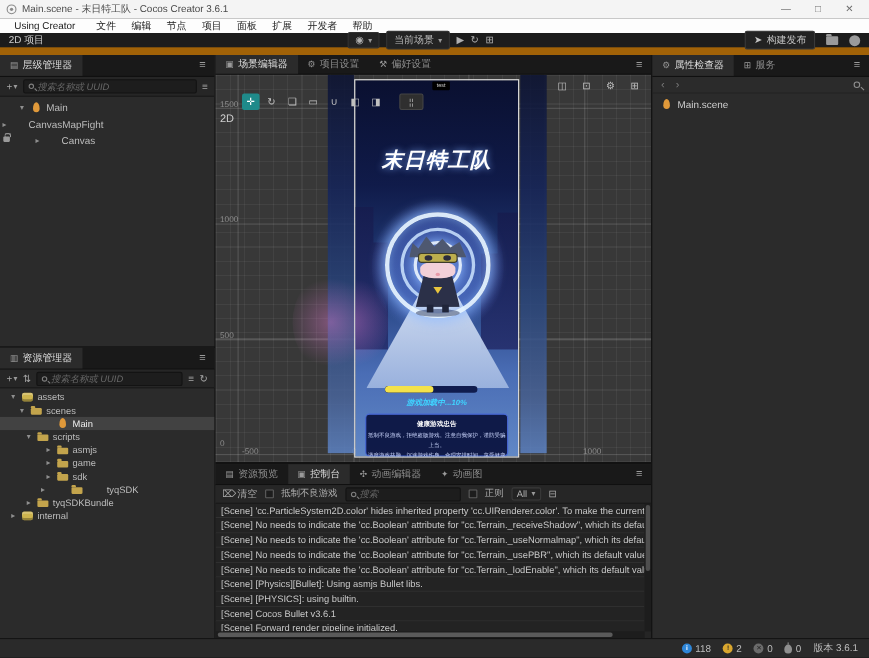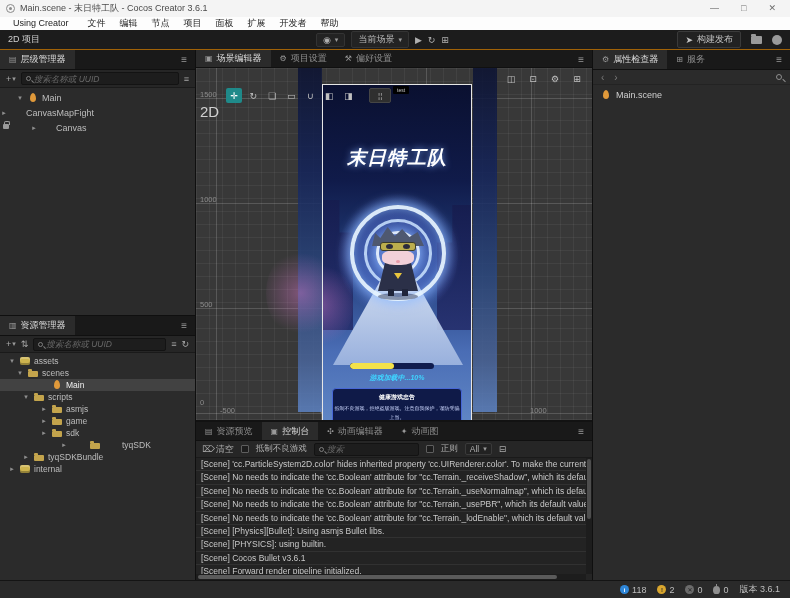--- a/index.html
+++ b/index.html
@@ -17,21 +17,21 @@
   .win-btn { font-size:9px; color:#6e6e6e; line-height:17px; }
 
   
   .menubar { position:absolute; top:17px; left:0; right:0; height:13px; background:#fdfdfd;
     display:flex; align-items:center; padding-left:6px; }
   .menu-item { font-size:9px; color:#1c1c1c; padding:0 7px; line-height:13px; }
   .menu-item:first-child { padding-right:12px; }
 
   
   .toolbar { position:absolute; top:30px; left:0; right:0; height:20px; background:#1c1c1c;
-    border-bottom:1px solid #a16207; display:flex; align-items:center; font-size:9px; color:#cfcfcf; }
+    border-bottom:7px solid #a16207; display:flex; align-items:center; font-size:9px; color:#cfcfcf; }
   .tb-mode { padding-left:8px; }
   .tb-center { position:absolute; left:316px; display:flex; align-items:center; gap:6px; }
   .tb-box { display:flex; align-items:center; gap:4px; padding:1px 6px; border:1px solid #333;
     border-radius:2px; background:#232323; color:#b9b9b9; }
   .tb-glyph { color:#b0b0b0; font-size:9px; }
   .caret { font-size:7px; color:#9a9a9a; }
   .tb-right { margin-left:auto; display:flex; align-items:center; gap:10px; padding-right:8px; }
   .build-btn { display:flex; align-items:center; gap:4px; border:1px solid #3a3a3a; border-radius:2px;
     padding:1px 7px; color:#c4c4c4; background:#222; }
   .mini-folder{ width:11px;height:8px;background:#9a9a9a;border-radius:1px;position:relative;}
@@ -92,30 +92,30 @@
       repeating-linear-gradient(to bottom, rgba(255,255,255,.16) 0 1px, transparent 1px 105px),
       repeating-linear-gradient(to right, rgba(255,255,255,.05) 0 1px, transparent 1px 13px),
       repeating-linear-gradient(to bottom, rgba(255,255,255,.05) 0 1px, transparent 1px 13px);
     background-position: 20px 0, 0 30px, 0 0, 0 0; }
   .ruler-label { position:absolute; font-size:7.5px; color:#8c8c8c; }
 
   .gizmo-bar { position:absolute; top:3px; left:4px; display:flex; align-items:center; gap:3px; }
   .gizmo-btn { width:16px; height:15px; display:flex; align-items:center; justify-content:center;
     color:#c0c0c0; font-size:9px; border-radius:2px; }
   .gizmo-btn.active { background:#1f8a8a; color:#fff; }
-  .gizmo-2d { color:#d0d0d0; font-size:15px; margin-right:4px;margin-top:32px; }
+  .gizmo-2d { color:#d0d0d0; font-size:10px; margin-right:4px;margin-top:32px; }
   .snap-box { margin-left:10px; width:22px; height:15px; background:#2f2f2f; border:1px solid #454545;
     border-radius:2px; color:#b5b5b5; font-size:8px; display:flex; align-items:center; justify-content:center;}
   .view-tools { position:absolute; top:3px; right:8px; display:flex; gap:8px; }
   .view-tools .gizmo-btn { width:14px; }
 
   
   .bleed { position:absolute; top:0; height:344px; width:24px; opacity:.85;
     background:linear-gradient(#0b1232 0%, #13235a 30%, #2a477f 60%, #49659c 85%, #5d83c4 100%); }
-  .game { position:absolute; left:126px; top:16px; width:150px; height:344px; border:1px solid #e6e6e6;
+  .game { position:absolute; left:126px; top:4px; width:150px; height:344px; border:1px solid #e6e6e6;
     overflow:hidden; background:linear-gradient(#0a1030 0%, #101b4a 28%, #24407e 55%, #4a6db5 78%, #6188c6 100%); }
   .glow { position:absolute; left:15px; top:105px; width:120px; height:130px; border-radius:50%;
     background:radial-gradient(circle, rgba(130,170,255,.85) 0%, rgba(90,120,230,.4) 45%, transparent 70%); }
   .pink-glow { position:absolute; left:-40px; top:175px; width:70px; height:90px; border-radius:50%;
     background:radial-gradient(circle, rgba(215,120,200,.45), transparent 70%); }
   .city { position:absolute; opacity:.85; background:linear-gradient(#161c4e,#232b68); }
   .city.l { left:0; top:115px; width:30px; height:130px; clip-path:polygon(0 0,55% 0,55% 25%,100% 25%,100% 100%,0 100%);}
   .city.r { right:0; top:120px; width:34px; height:125px; clip-path:polygon(0 30%,45% 30%,45% 0,100% 0,100% 100%,0 100%);}
   .walkway { position:absolute; left:10px; top:185px; width:130px; height:95px;
     clip-path:polygon(41% 0,59% 0,100% 100%,0 100%);
@@ -345,21 +345,21 @@
         <div class="tree-row" style="padding-left: 40px;">
         <span class="arrow">▸</span>
         <span class="tree-icon icon-folder"></span>
         <span>game</span>
       </div>
         <div class="tree-row" style="padding-left: 40px;">
         <span class="arrow">▸</span>
         <span class="tree-icon icon-folder"></span>
         <span>sdk</span>
       </div>
-        <div class="tree-row" style="padding-left: 60px; gap: 22px;">
+        <div class="tree-row" style="padding-left: 35px; gap: 22px;">
         <span class="arrow">▸</span>
         <span class="tree-icon icon-folder"></span>
         <span>tyqSDK</span>
       </div>
         <div class="tree-row" style="padding-left: 22px;">
         <span class="arrow">▸</span>
         <span class="tree-icon icon-folder"></span>
         <span>tyqSDKBundle</span>
       </div>
         <div class="tree-row" style="padding-left: 8px;">

